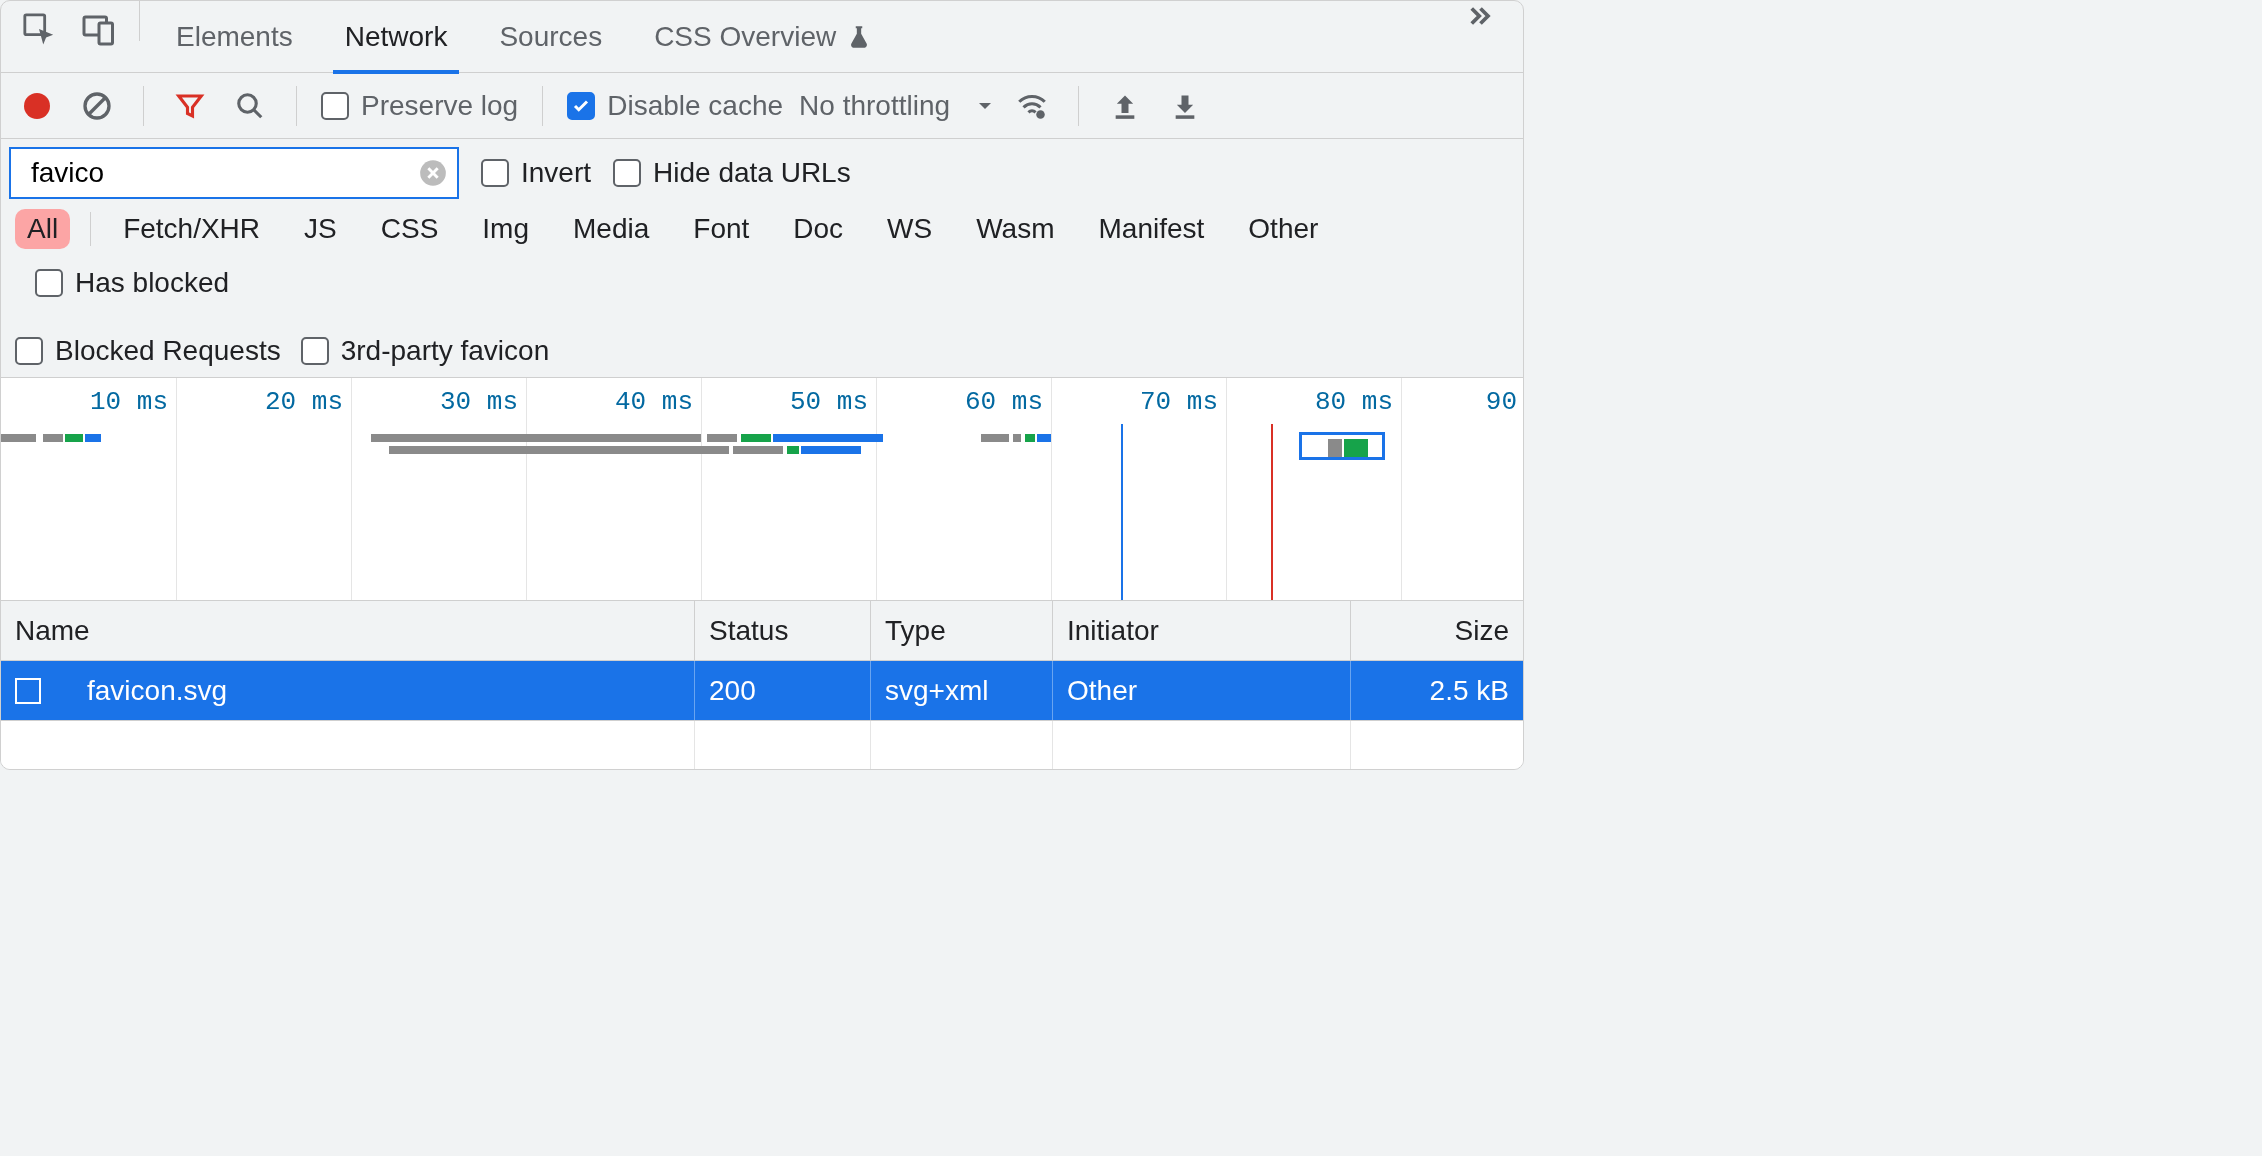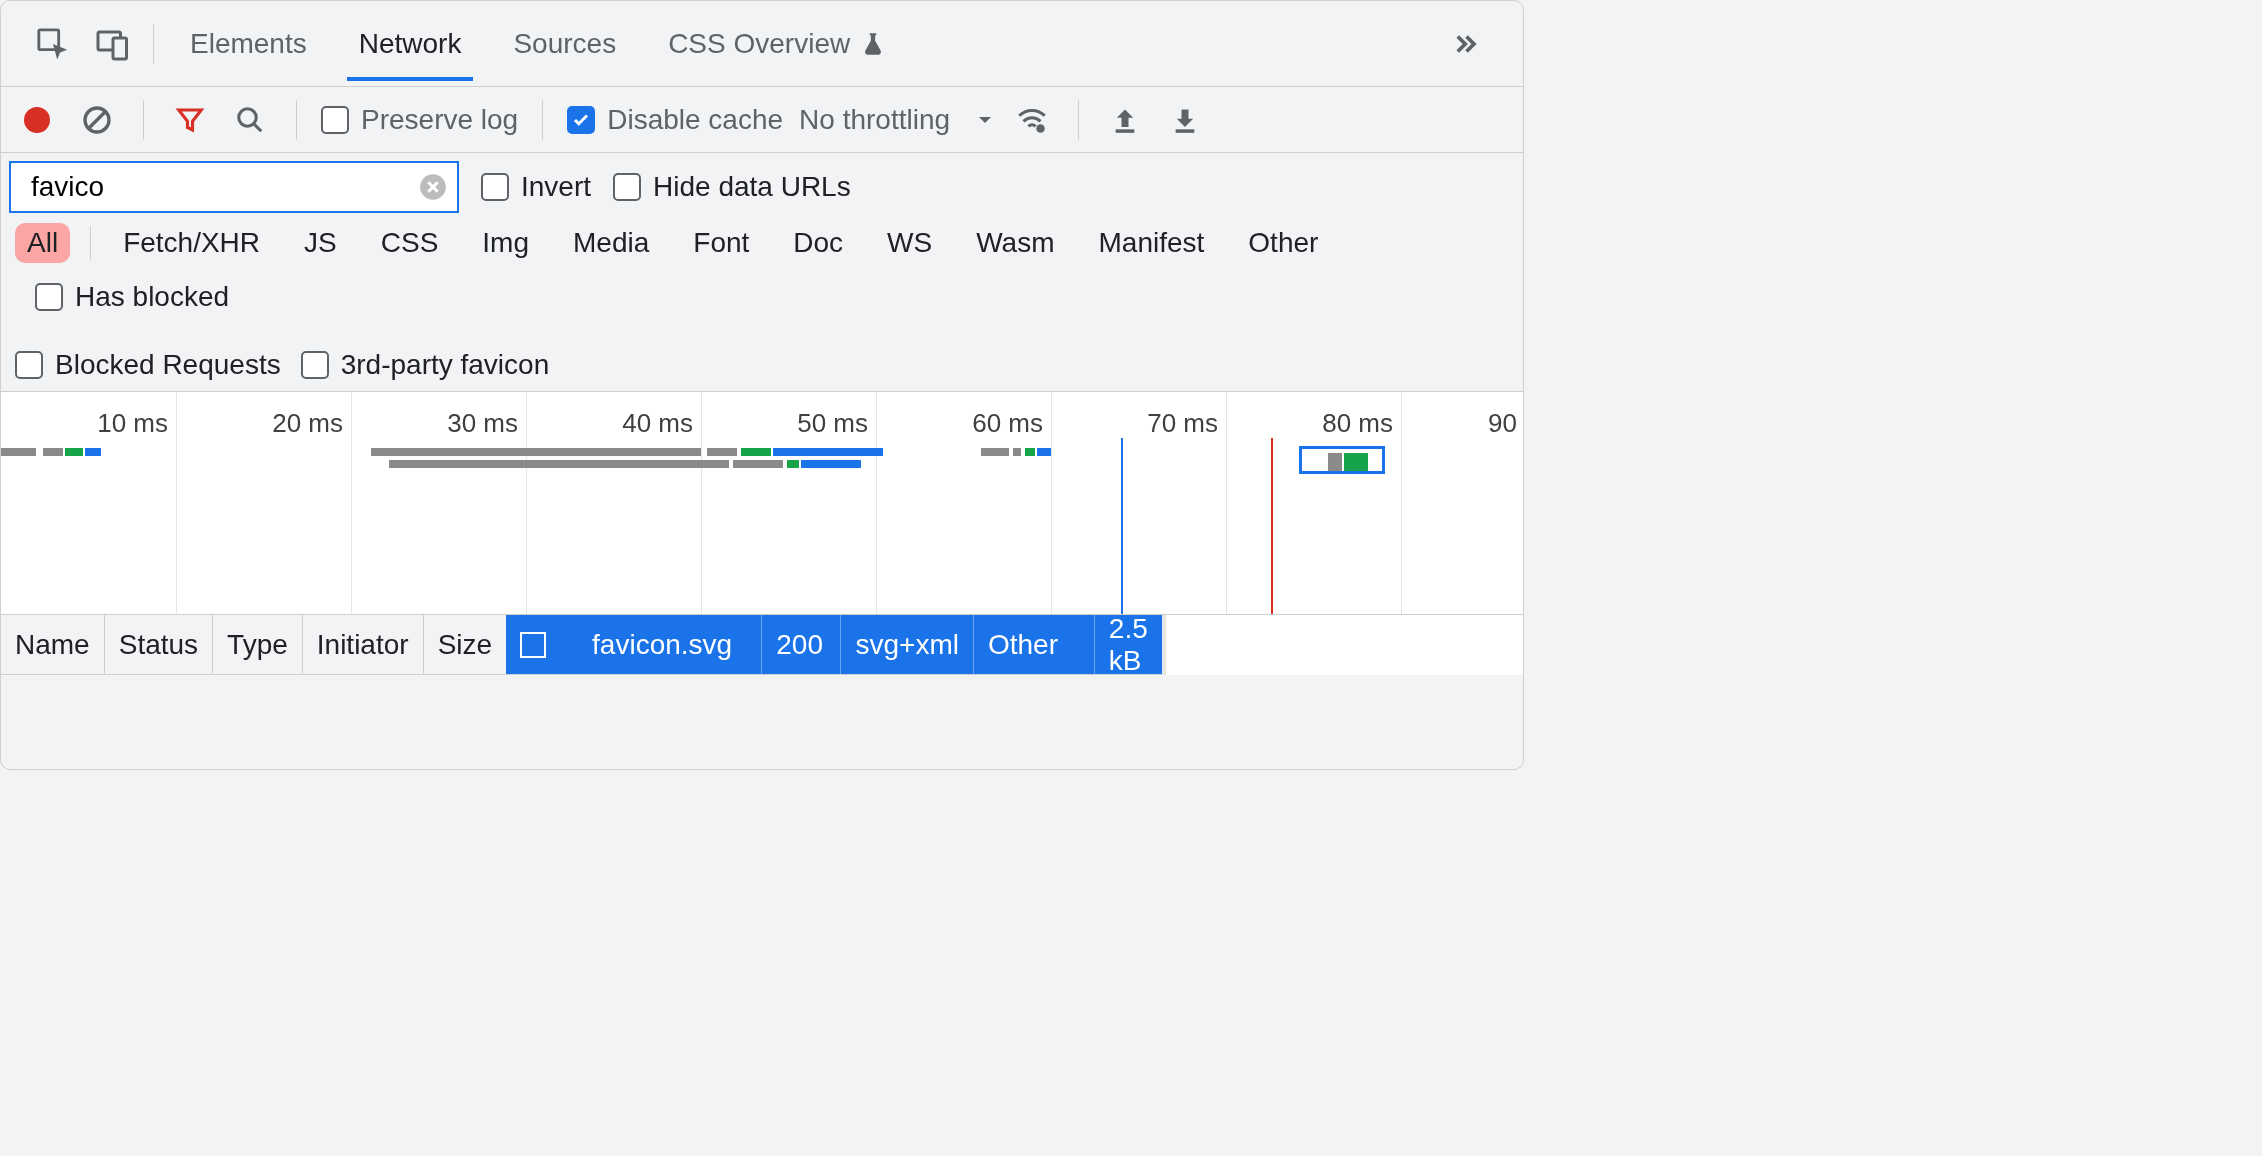--- a/index.html
+++ b/index.html
@@ -11,24 +11,24 @@
     width: 1524px;
     height: 770px;
     overflow: hidden;
     border: 1px solid #d0d0d0;
     border-radius: 10px;
   }
 
   
   .tabstrip {
     display: flex;
-    align-items: center;
-    height: 86px;
+    align-items: flex-start;
+    height: 72px;
     border-bottom: 1px solid #cfcfcf;
-    padding: 0 24px;
+    padding: 0 10px;
     gap: 4px;
   }
   .tabstrip .iconbtn {
     width: 56px;
     height: 56px;
     display: flex;
     align-items: center;
     justify-content: center;
     border-radius: 4px;
     color: #5f6368;
@@ -132,27 +132,27 @@
   .timeline {
     background:#fff;
     border-top:1px solid #cfcfcf;
     border-bottom:1px solid #cfcfcf;
     height: 224px;
     position: relative;
     overflow:hidden;
   }
   .tl-ticks { position:absolute; inset:0; }
   .tl-tick { position:absolute; top:0; bottom:0; border-left:1px solid #e5e5e5; }
-  .tl-label { position:absolute; top:16px; font-size:26px; color:#404040; transform: translateX(-100%); padding-right:8px; white-space:nowrap; }
+  .tl-label { position:absolute; top:9px; font-size:26px; color:#0369a1; transform: translateX(-100%); padding-right:8px; white-space:nowrap;font-family:Liberation Mono, monospace; }
   .tl-bar { position:absolute; height:8px; }
   .tl-sel { position:absolute; top:54px; height:28px; border:3px solid #1a73e8; background:#fff; }
   .tl-vline { position:absolute; top:46px; bottom:0; width:2px; }
 
   
-  .reqtable { display:flex; background:#fff; }
+  .reqtable { display:flex; flex-direction:column; background:#fff; }
   .reqhead, .reqrow { display:flex; height:60px; align-items:stretch; }
   .reqhead { background:#f1f3f4; border-bottom:1px solid #cfcfcf; color:#202124; }
   .cell { display:flex; align-items:center; padding:0 14px; border-right:1px solid #cfcfcf; }
   .cell:last-child { border-right:none; }
   .c-name { flex-basis: 694px; }
   .c-status { flex-basis: 176px; }
   .c-type { flex-basis: 182px; }
   .c-init { flex-basis: 298px; }
   .c-size { flex: 1; justify-content:flex-end; }
   .reqrow { background:#1a73e8; color:#fff; border-bottom:1px solid #cfcfcf; }

